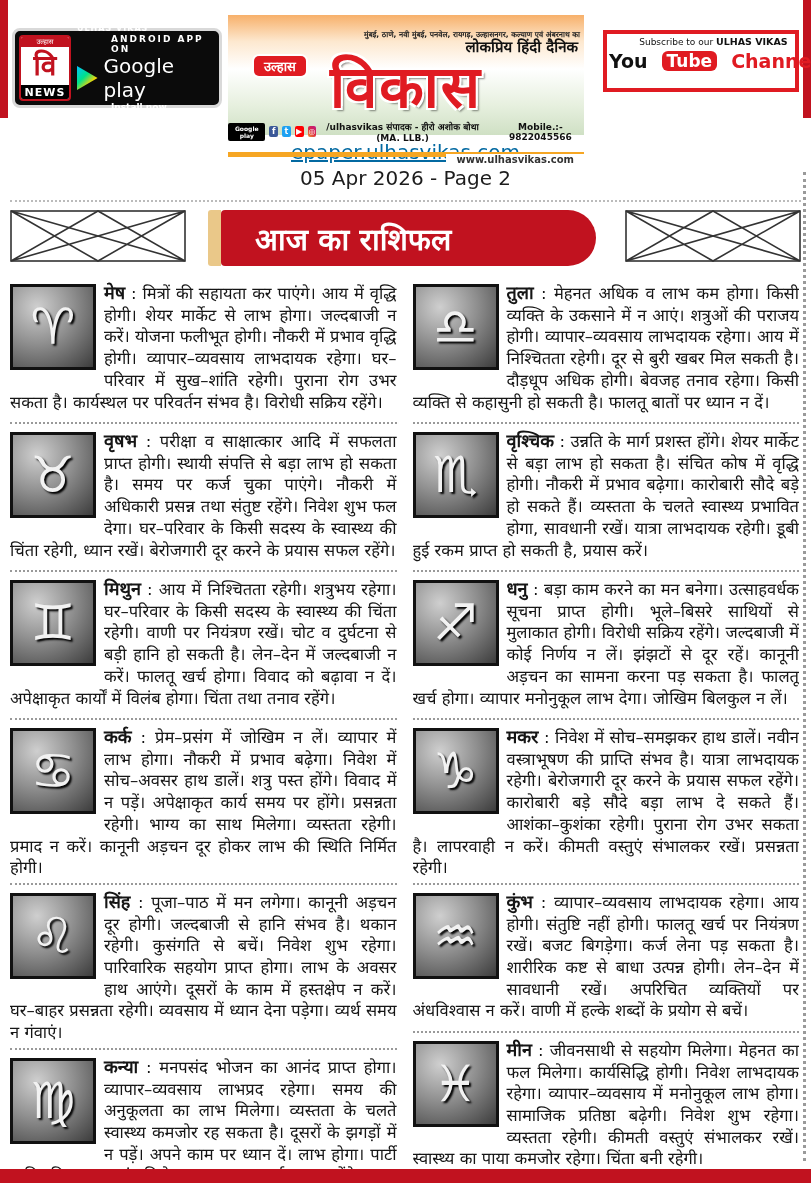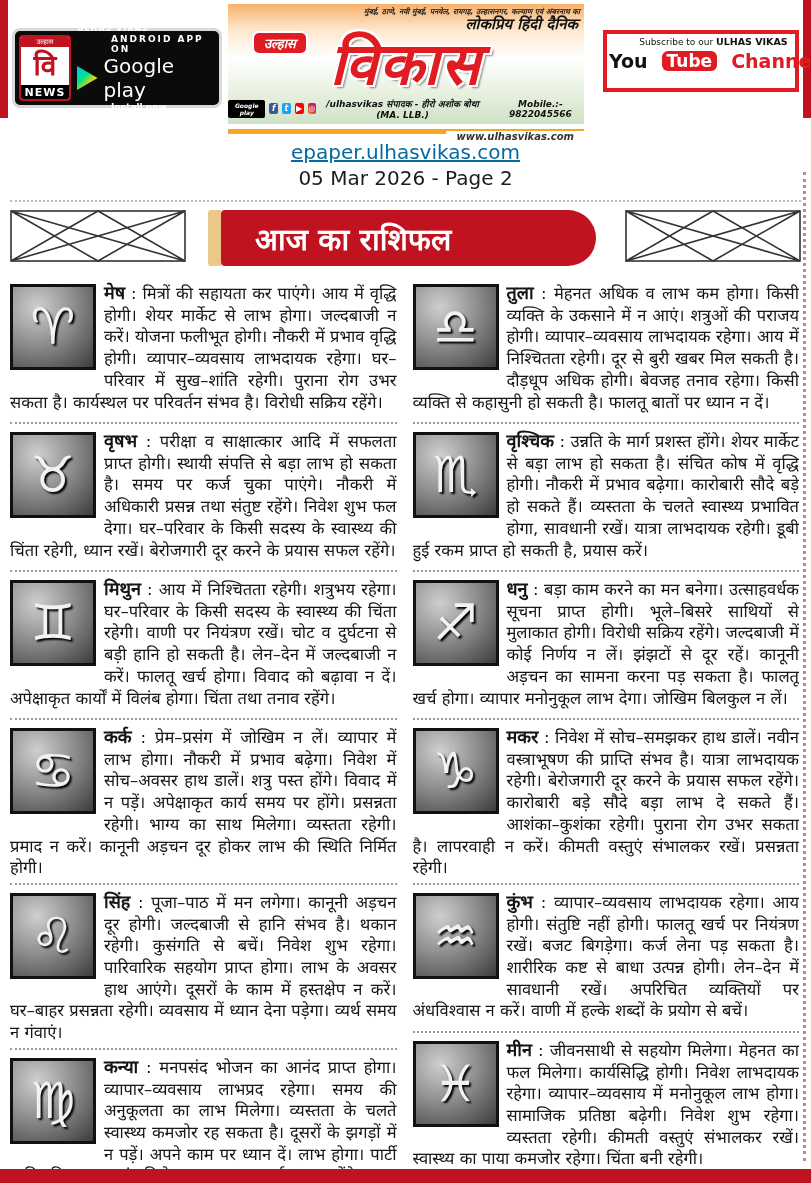--- a/index.html
+++ b/index.html
@@ -29,23 +29,23 @@
   .mini-logo .ml-news { background:#000; color:#fff; font-weight:bold; font-size:11px; text-align:center; letter-spacing:1px; line-height:16px; }
   .ab-right { flex:1; color:#fff; }
   .ab-brand { font-size:8px; font-weight:bold; letter-spacing:1px; }
   .ab-line { font-size:9px; font-weight:bold; letter-spacing:2px; margin:1px 0 0 34px; }
   .ab-store { display:flex; align-items:center; gap:6px; }
   .play-tri { width:22px; height:24px; background:linear-gradient(135deg,#00c4ff 0%,#00e28a 40%,#ffd500 70%,#ff3a44 100%); clip-path:polygon(0 0,100% 50%,0 100%); }
   .ab-google { font-size:20px; color:#fff; }
   .ab-install { font-size:9px; font-weight:bold; margin-left:34px; }
 
   .masthead {
-    position:absolute; left:228px; top:4px; width:356px; height:120px;
+    position:absolute; left:228px; top:15px; width:356px; height:120px;
     background:linear-gradient(180deg,#f7b06a 0%,#fde8cf 22%,#ffffff 45%,#e7f0df 75%,#cfe0c4 100%);
-    text-align:center; padding-top:2px;font-style:italic;
+    text-align:center; padding-top:14px;
   }
   .mh-cities { font-size:7.5px; font-weight:bold; color:#222; text-align:right; padding-right:4px; }
   .mh-tagline { font-size:15px; font-weight:bold; color:#111; text-align:right; padding-right:6px; line-height:17px; }
   .mh-logo-row { position:relative; height:62px; }
   .mh-small { position:absolute; left:26px; top:0; background:#e01b22; color:#fff; font-weight:bold; font-size:13px; padding:1px 10px; border-radius:5px; box-shadow:0 0 0 2px #fff; }
   .mh-big {
     position:absolute; left:0; right:0; top:2px;
     font-size:58px; line-height:58px; font-weight:bold; color:#e01b22;
     text-shadow:-2px -2px 0 #fff,2px -2px 0 #fff,-2px 2px 0 #fff,2px 2px 0 #fff,3px 3px 2px rgba(0,0,0,.45);
     letter-spacing:2px;
@@ -164,21 +164,21 @@
       </div>
       <div class="yt-logo">
         <div class="ml-top">उल्हास</div>
         <div class="ml-letter">वि</div>
         <div class="ml-news">NEWS</div>
       </div>
     </div>
   </div>
 
   <div class="site-line">epaper.ulhasvikas.com</div>
-  <div class="date-line">05 Mar 2026 - Page 2</div>
+  <div class="date-line">05 Apr 2026 - Page 2</div>
 
   <div class="title-row">
     <div class="xbox">
       <svg width="176" height="52" viewBox="0 0 176 52">
         <g stroke="#333" stroke-width="1.6" fill="none">
           <rect x="1" y="1" width="174" height="50"></rect>
           <path d="M1,1 L175,51 M1,51 L175,1 M1,1 L88,51 L175,1 M1,51 L88,1 L175,51"></path>
         </g>
       </svg>
     </div>

